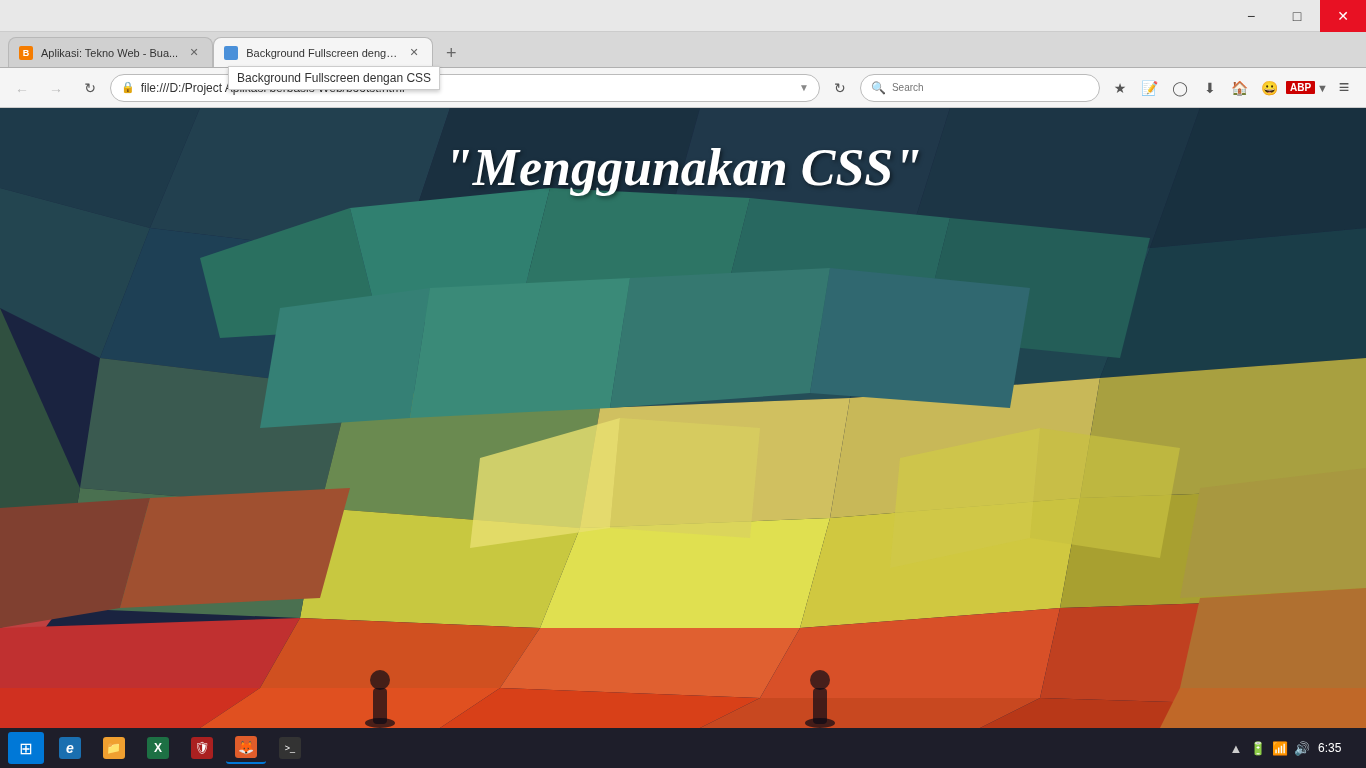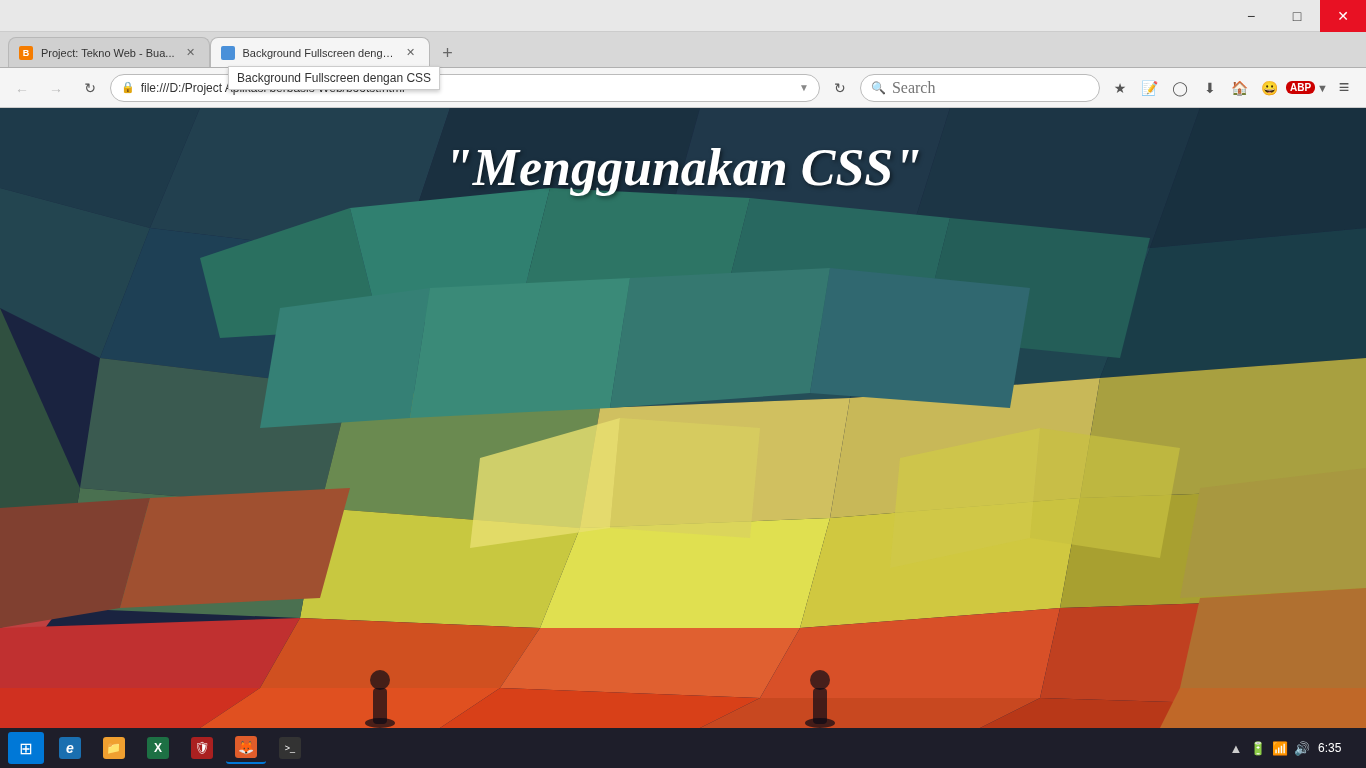--- a/index.html
+++ b/index.html
@@ -137,33 +137,33 @@
       background: white;
       border: 1px solid #bbb;
       border-radius: 20px;
       height: 28px;
       display: flex;
       align-items: center;
       padding: 0 10px;
       gap: 6px;
     }
     .search-icon { color: #888; font-size: 12px; }
-    .search-input { border: none; outline: none; font-size: 16px; flex: 1; color: #0369a1; background: transparent; font-family: Liberation Serif, serif; }
+    .search-input { border: none; outline: none; font-size: 10px; flex: 1; color: #0369a1; background: transparent; }
 
     .toolbar-icons {
       display: flex; align-items: center; gap: 2px;
     }
     .toolbar-icon {
       width: 28px; height: 28px;
       display: flex; align-items: center; justify-content: center;
       border-radius: 50%; cursor: pointer; color: #555; font-size: 14px;
     }
     .abp-badge {
       background: #cc0000; color: white; font-size: 10px; font-weight: bold;
-      border-radius: 6px; padding: 1px 4px; cursor: pointer;
+      border-radius: 1px; padding: 1px 4px; cursor: pointer;
     }
     .menu-btn {
       width: 28px; height: 28px;
       display: flex; align-items: center; justify-content: center;
       cursor: pointer; color: #555; font-size: 18px; border-radius: 50%;
     }
 
     
     .webpage {
       width: 1366px;
@@ -269,21 +269,21 @@
     <div class="window-controls">
       <div class="win-btn">−</div>
       <div class="win-btn">□</div>
       <div class="win-btn close">✕</div>
     </div>
   </div>
 
   <div class="tab-bar">
     <div class="tab">
       <div class="tab-favicon blogger">B</div>
-      <span class="tab-label">Project: Tekno Web - Bua...</span>
+      <span class="tab-label">Aplikasi: Tekno Web - Bua...</span>
       <div class="tab-close">✕</div>
     </div>
     <div class="tab active" style="position:relative;">
       <div class="tab-favicon file"></div>
       <span class="tab-label">Background Fullscreen denga...</span>
       <div class="tab-close">✕</div>
     </div>
     <div class="tab-new">+</div>
 
     <div class="tab-tooltip">Background Fullscreen dengan CSS</div>

